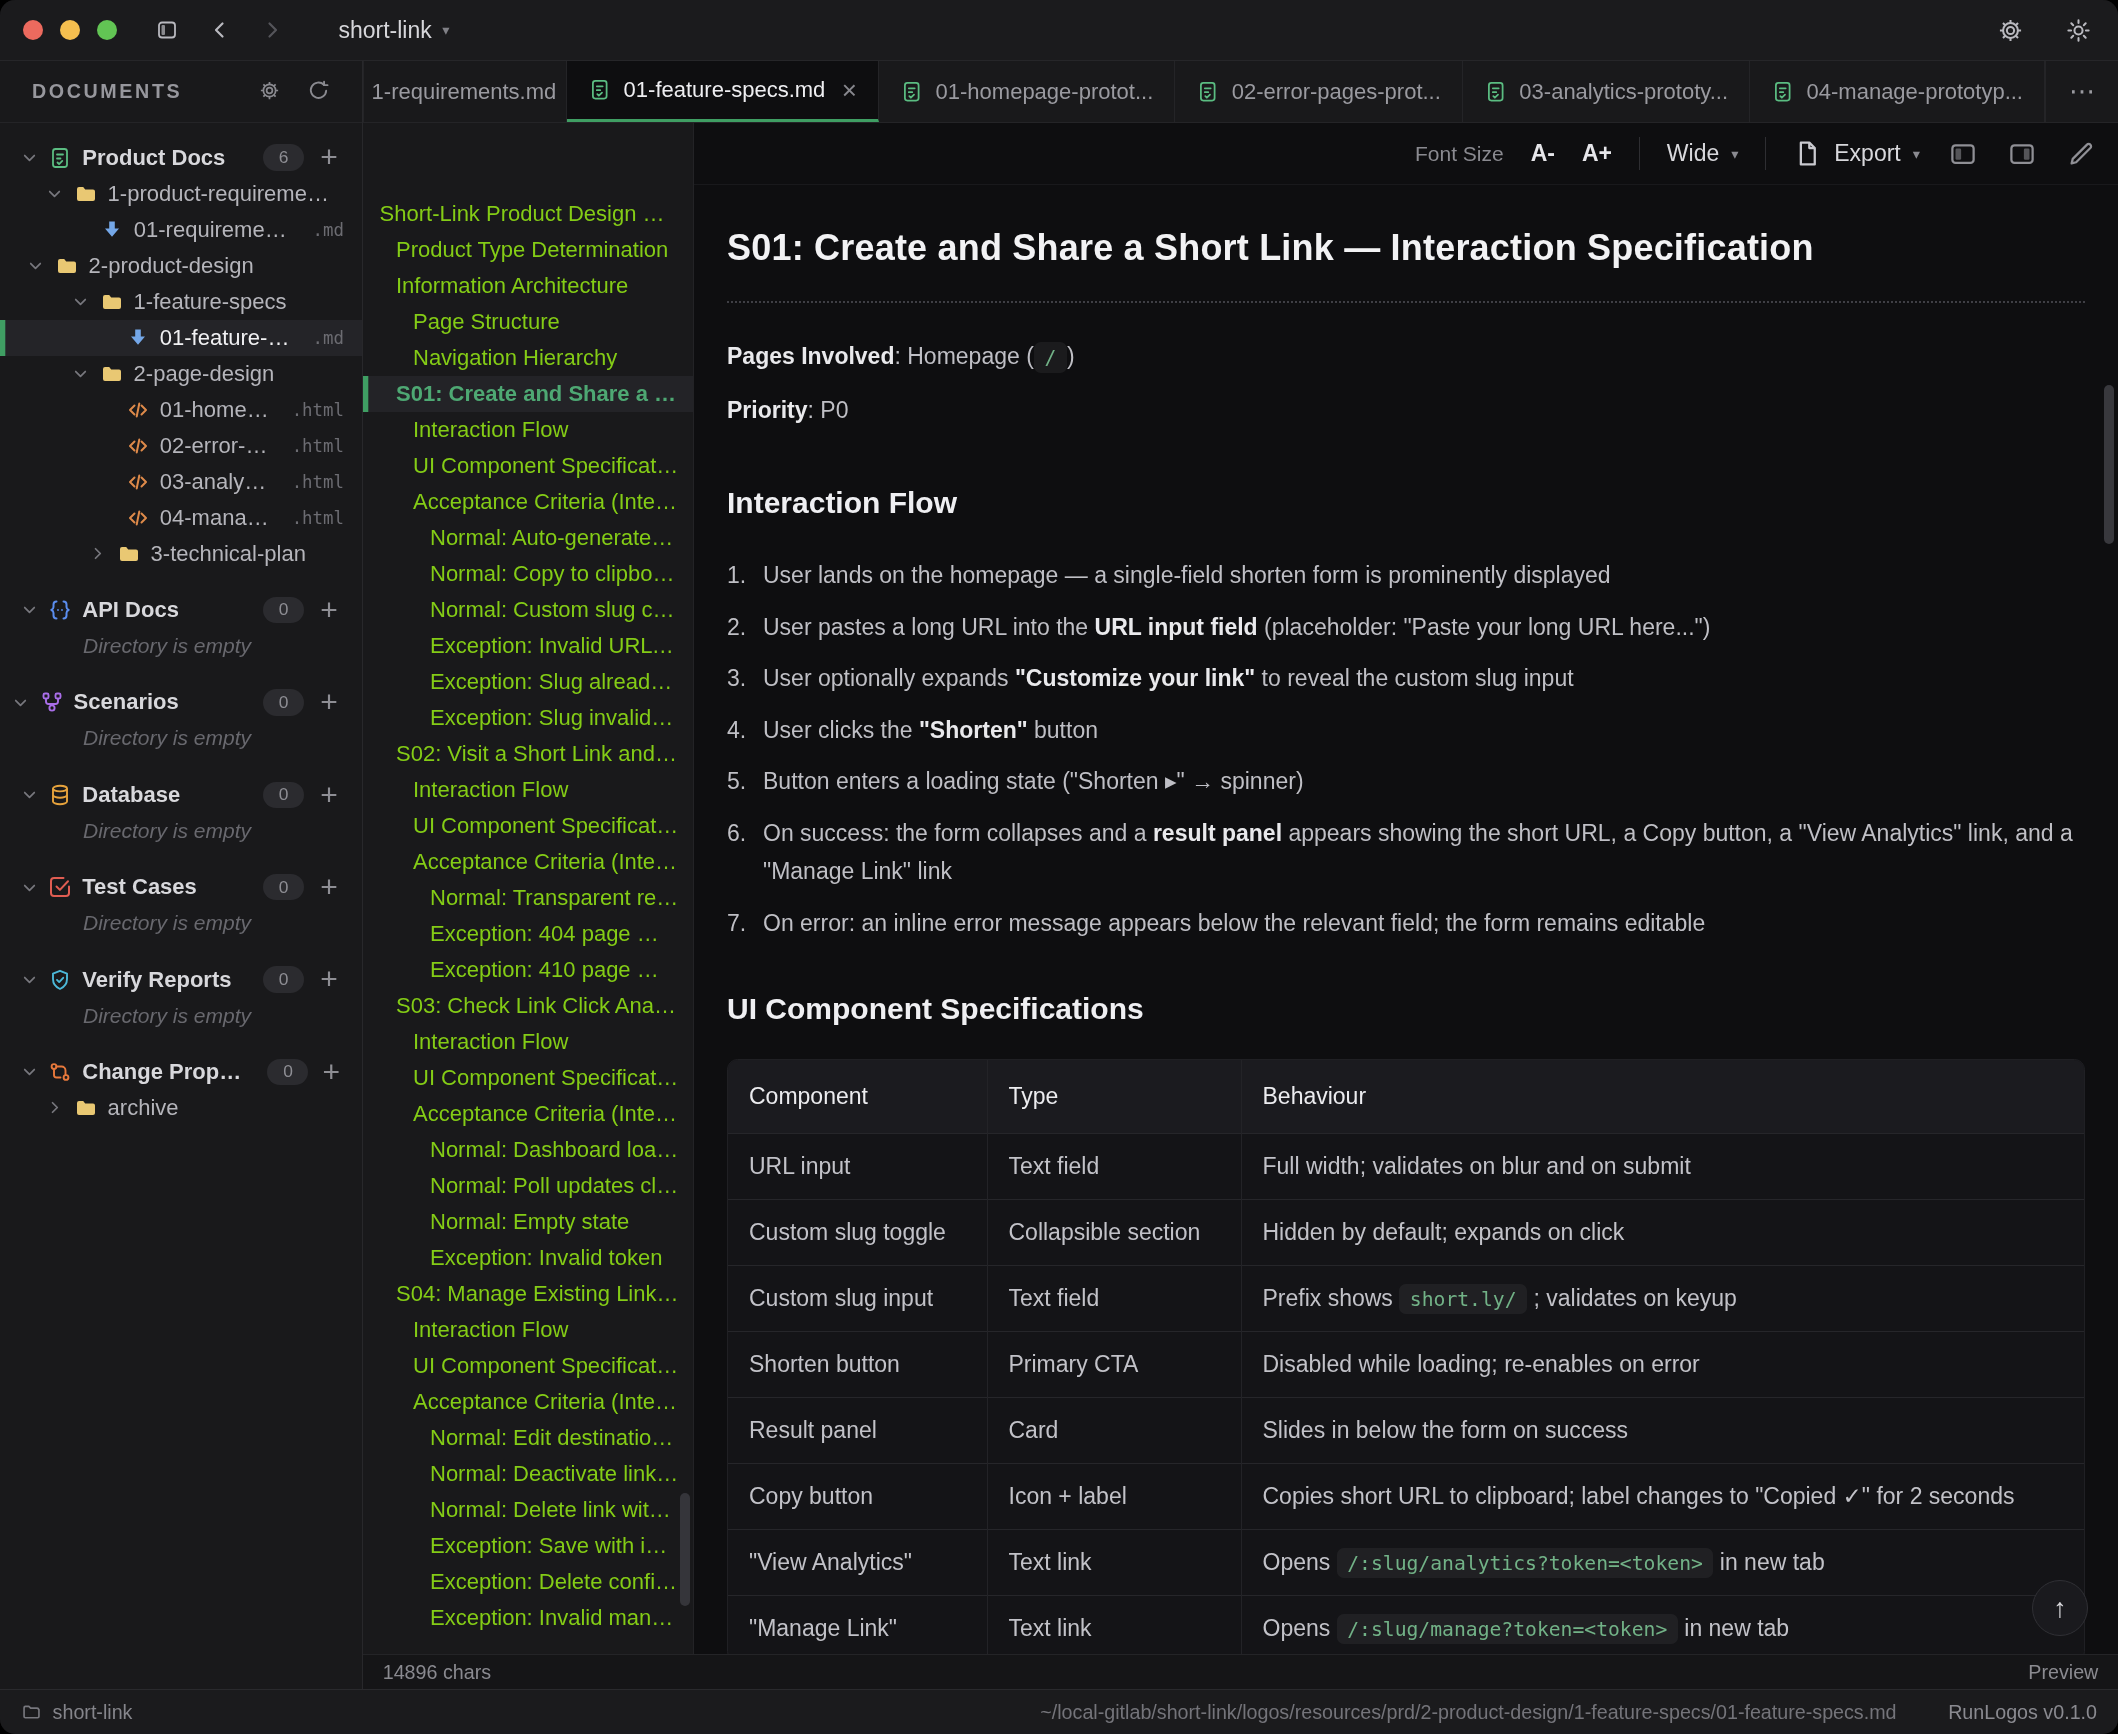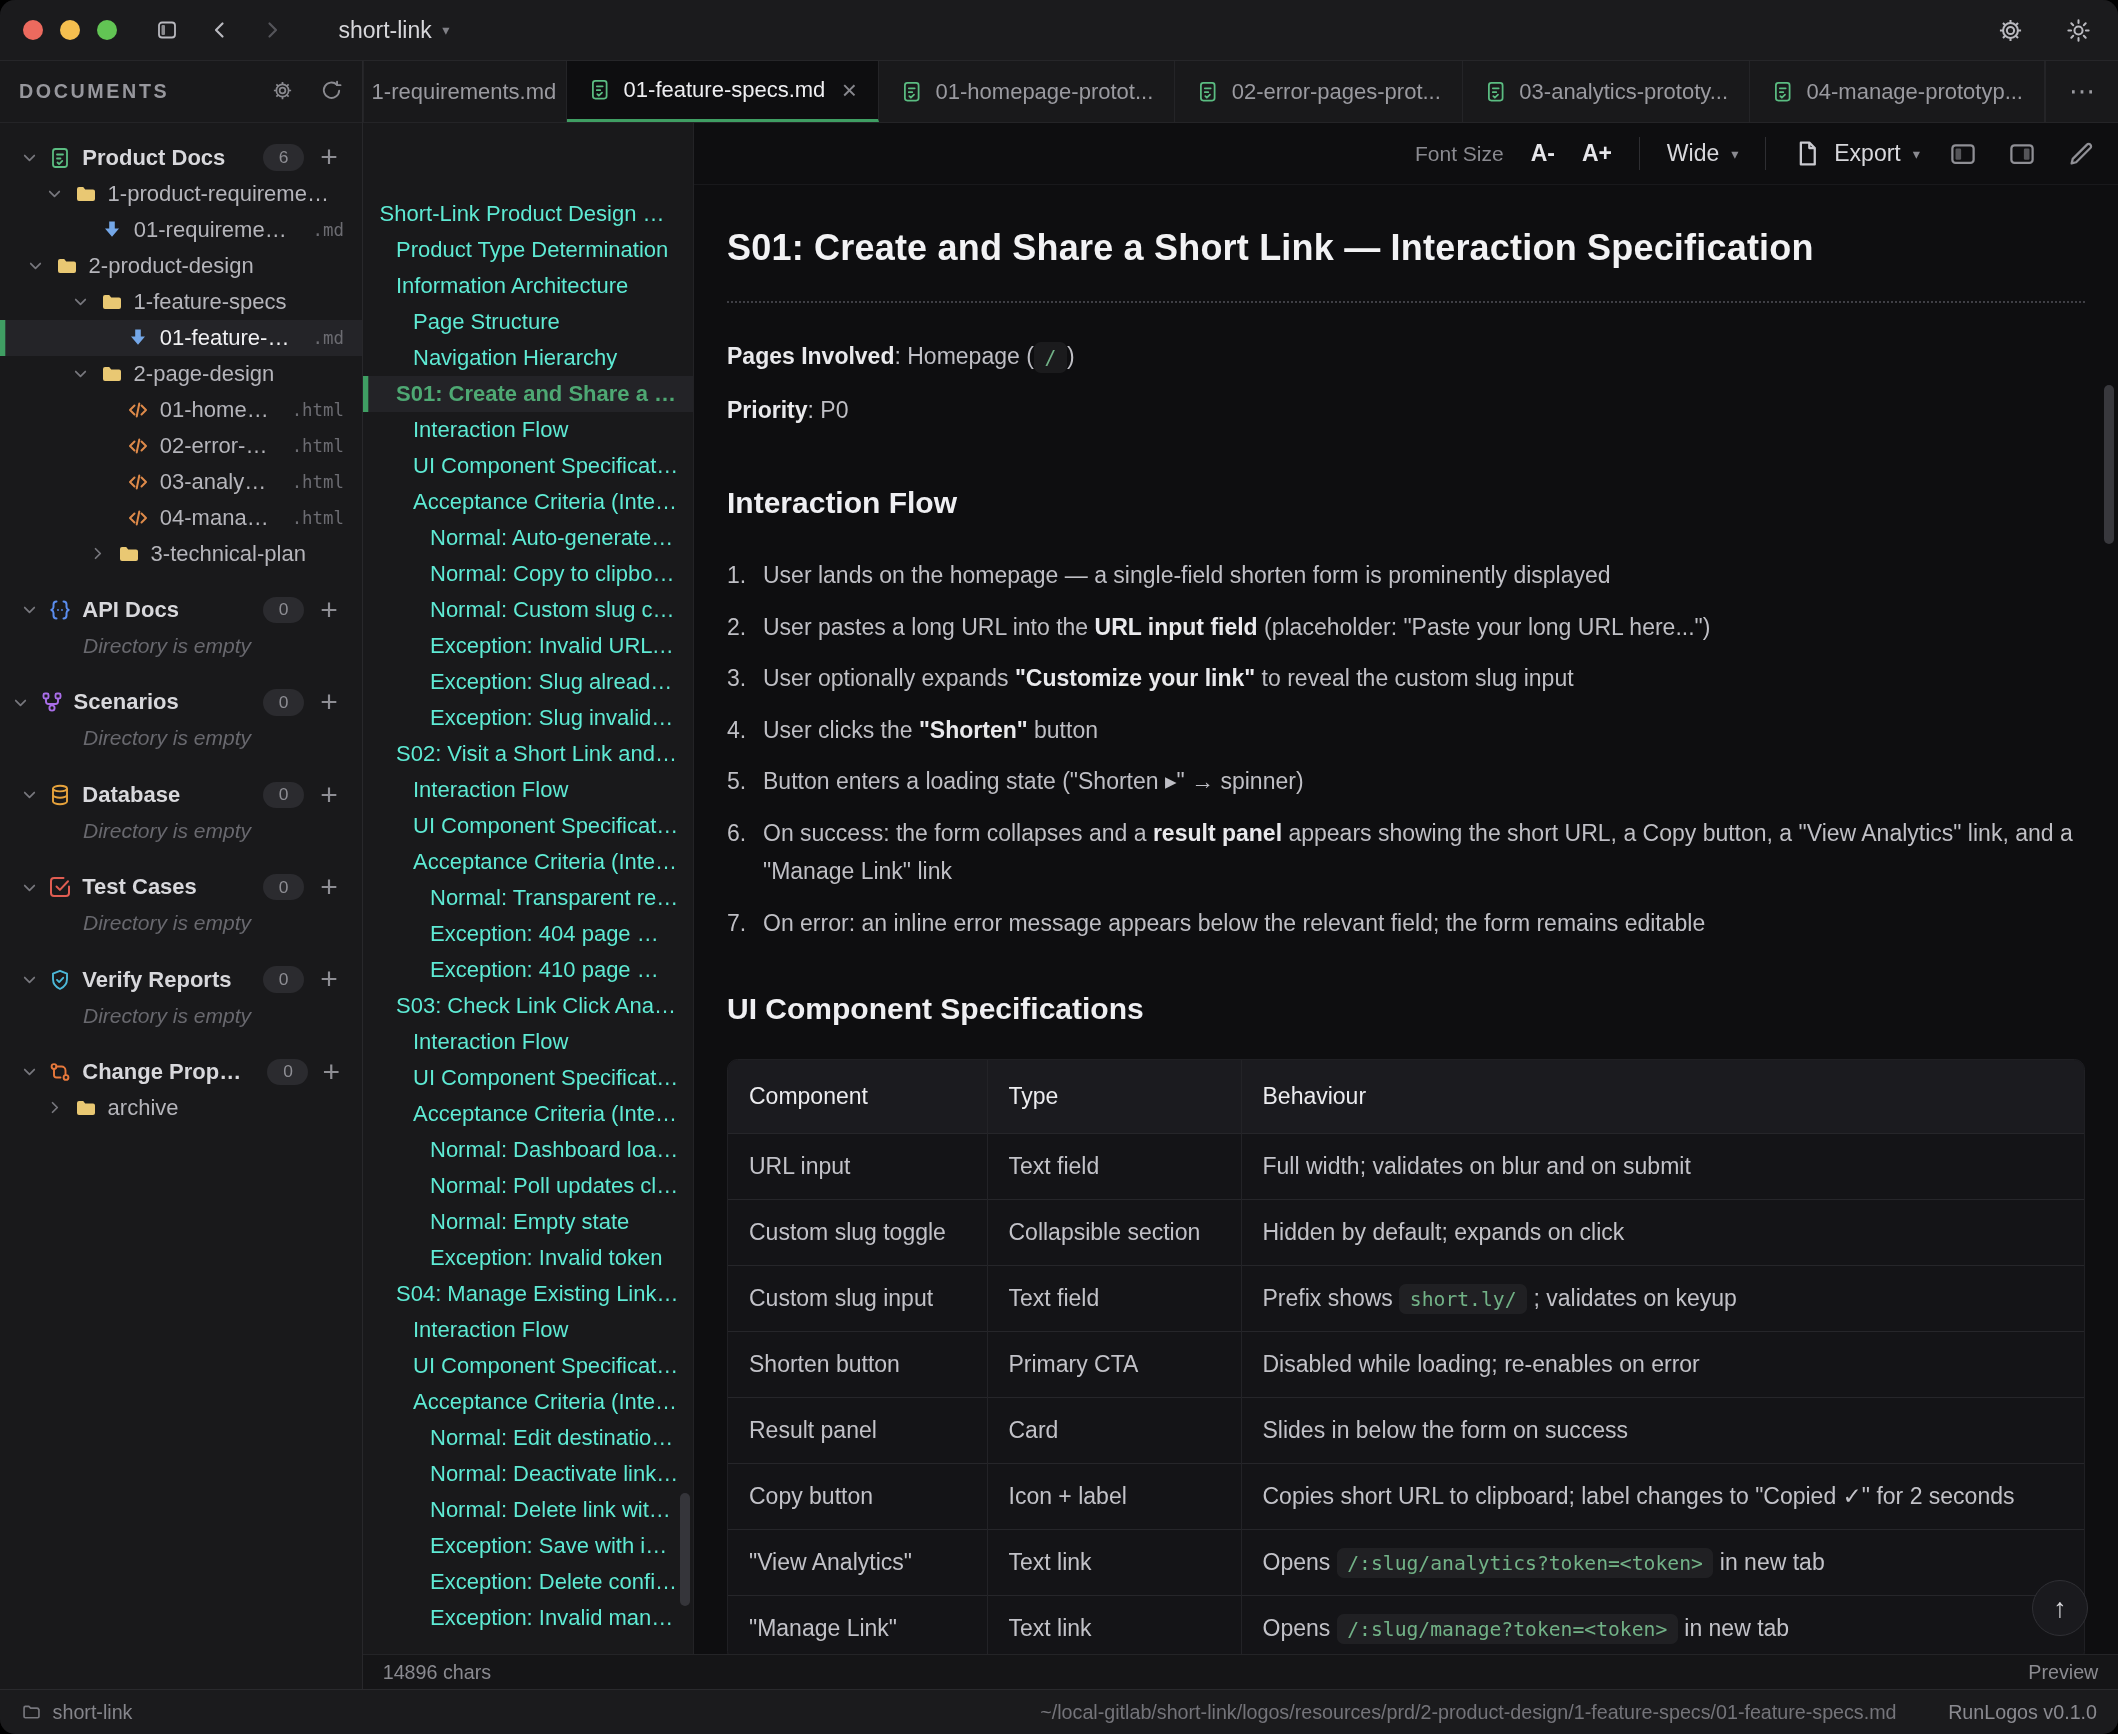--- a/index.html
+++ b/index.html
@@ -23,21 +23,21 @@
   .tb-right .tb-btn { margin:0; }
   .tb-right svg { width:27px; height:27px; }
 
   
   .main { flex:1; display:flex; min-height:0; }
 
   
   .sidebar { width:363px; flex:none; background:#19191b; border-right:0.8px solid #28282b;
     display:flex; flex-direction:column; }
   .sb-header { height:62px; flex:none; border-bottom:0.8px solid #242427; display:flex;
-    align-items:center; padding:0 19px; }
+    align-items:center; padding:0 32px; }
   .sb-title { color:#97979d; font-size:19.7px; font-weight:700; letter-spacing:2.6px; }
   .sb-header .hbtns { margin-left:auto; display:flex; gap:26px; color:#8a8a90; }
   .sb-header svg { width:23px; height:23px; }
   .tree { padding-top:16.6px; overflow:hidden; flex:1; }
   .srow { height:36px; display:flex; align-items:center; gap:9.8px; font-size:22px;
     color:#b5b5bb; padding-right:18px; position:relative; }
   .srow .chev { color:#77777d; flex:none; display:flex; }
   .srow .chev svg { width:19px; height:19px; }
   .srow .icon { flex:none; display:flex; }
   .srow .icon svg { width:24px; height:24px; }
@@ -66,21 +66,21 @@
   .tab.active { background:#0e0e10; color:#eeeef1; border-bottom:3px solid #3f9e63; }
   .tab .close { color:#87878d; font-size:26px; margin-left:4.5px; }
   .tab-overflow { margin-left:auto; display:flex; align-items:center; padding:0 23px;
     color:#9a9aa0; font-size:26px; border-left:0.8px solid #242427; }
 
   .rbody { flex:1; display:flex; min-height:0; }
 
   
   .toc { width:331px; flex:none; background:#19191b; border-right:0.8px solid #232326;
     padding-top:73px; position:relative; overflow:hidden; }
-  .toc-item { height:36px; display:flex; align-items:center; font-size:22px; color:#5eead4;
+  .toc-item { height:36px; display:flex; align-items:center; font-size:22px; color:#84cc16;
     white-space:nowrap; overflow:hidden; text-overflow:ellipsis; padding-right:13.6px; display:block;
     line-height:36px; }
   .toc-item.l0 { padding-left:16.6px; }
   .toc-item.l1 { padding-left:33px; }
   .toc-item.l2 { padding-left:50px; }
   .toc-item.l3 { padding-left:67px; }
   .toc-item.active { background:#232327; box-shadow:inset 5.3px 0 0 #3f9e63;
     color:#4ea873; font-weight:700; }
   .toc-scroll { position:absolute; right:3px; bottom:48px; width:9.8px; height:113px;
     border-radius:5.3px; background:#35353a; }

